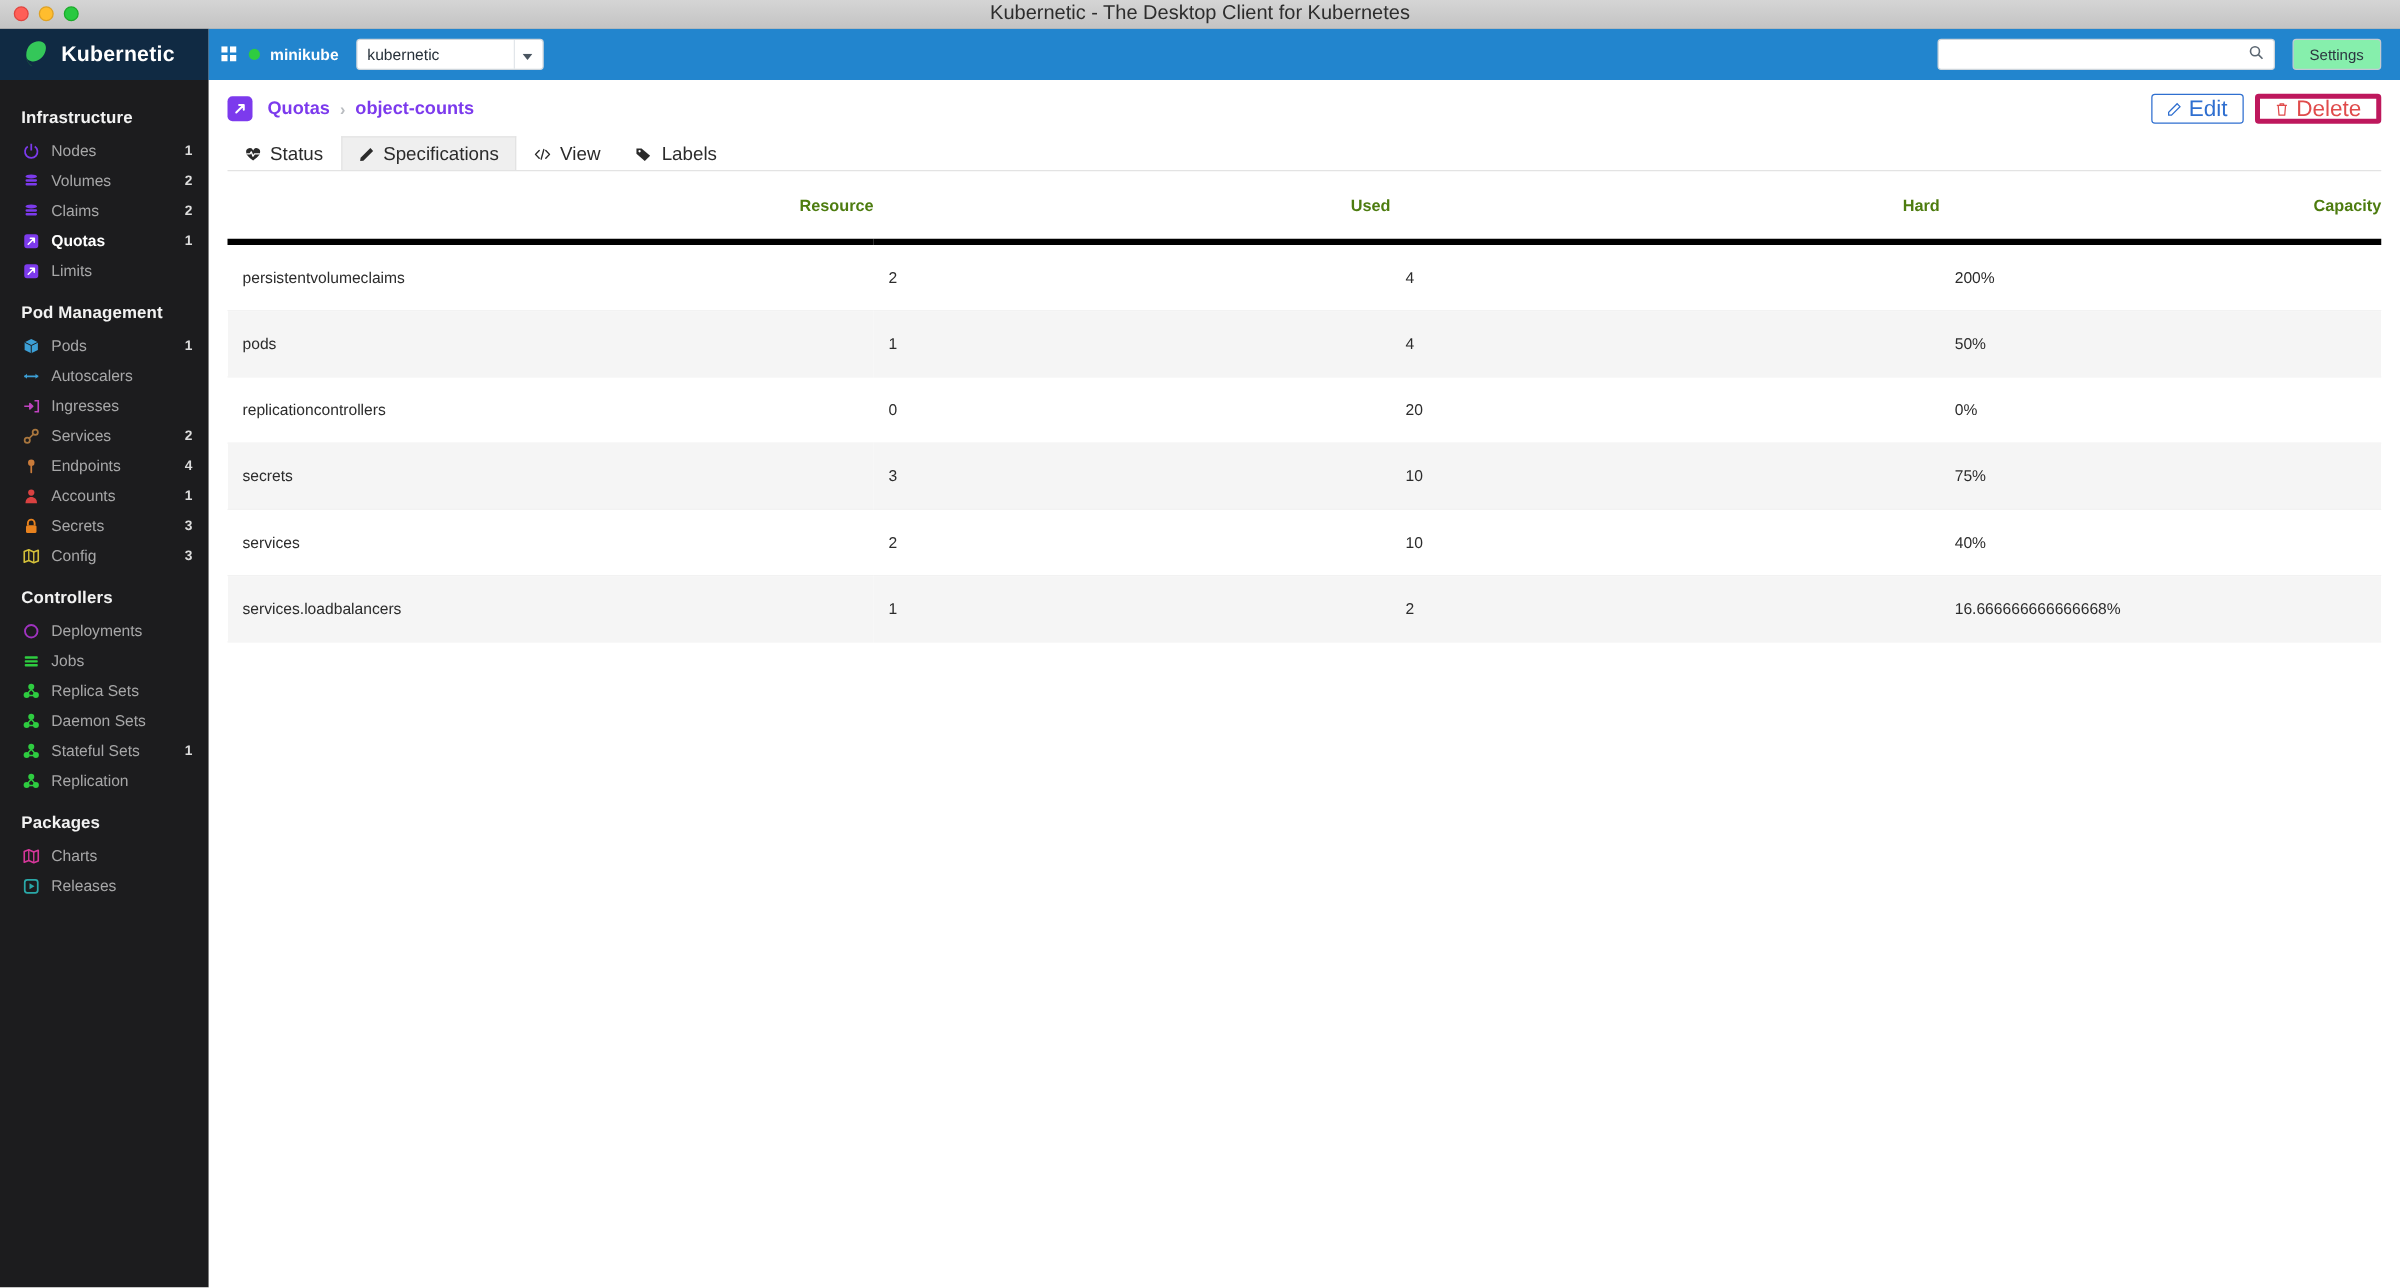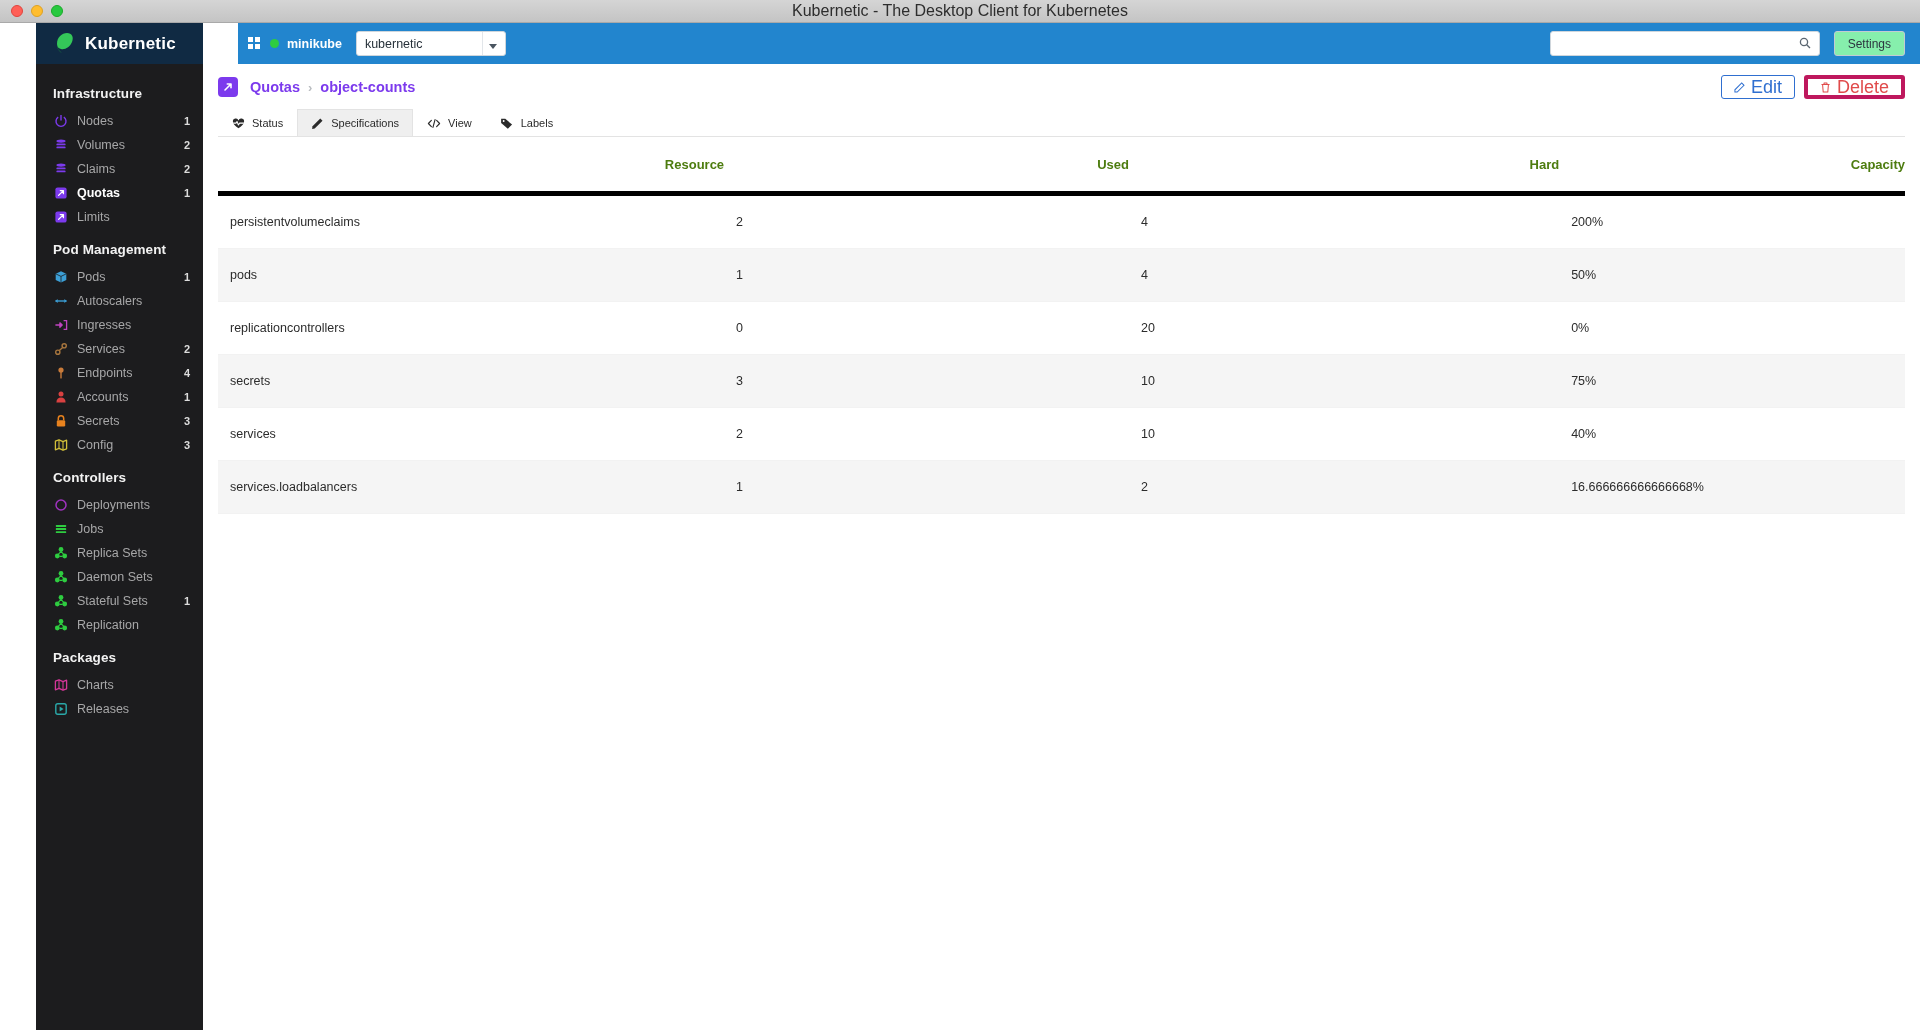--- a/index.html
+++ b/index.html
@@ -23,21 +23,21 @@
   .light.red    { background: #ff5f57; border: .5px solid #e0443e; }
   .light.yellow { background: #ffbd2e; border: .5px solid #dea123; }
   .light.green  { background: #28c940; border: .5px solid #1aab29; }
   .win-title {
     position: absolute; left: 0; right: 0; text-align: center;
     font-size: 16px; color: #2d2d2d; font-weight: 500;
     pointer-events: none;
   }
 
   
-  .body-split { flex: 1 1 auto; display: flex; min-height: 0; padding-left: 36px; }
+  .body-split { flex: 1 1 auto; display: flex; min-height: 0; }
 
   
   .sidebar {
     width: 167px; flex: 0 0 167px;
     background: #1c1c1e; display: flex; flex-direction: column;
   }
   .brand {
     height: 41px; flex: 0 0 41px; background: #102a43;
     display: flex; align-items: center; padding-left: 17px; gap: 10px;
   }
@@ -60,21 +60,21 @@
   .nav-item .ico svg { display: block; }
   .nav-label { color: #a7a7a8; font-size: 12.5px; flex: 1 1 auto; white-space: nowrap; }
   .nav-item.active .nav-label { color: #ffffff; font-weight: 700; }
   .nav-count { color: #dcdcdc; font-size: 11px; font-weight: 700; }
 
   
   .right-col { flex: 1 1 auto; display: flex; flex-direction: column; min-width: 0; background:#fff; }
 
   .topbar {
     height: 41px; flex: 0 0 41px; background: #2285ce;
-    display: flex; align-items: center; padding: 0 15px 0 0; margin-left: 35px;
+    display: flex; align-items: center; padding: 0 15px 0 0;
   }
   .grid-icon { width: 32px; display: flex; align-items: center; justify-content: center; }
   .cluster-chip { display: flex; align-items: center; gap: 8px; padding-right: 14px; }
   .cluster-dot { width: 9px; height: 9px; border-radius: 50%; background: #2ecc40; display: block; }
   .cluster-name { color: #ffffff; font-size: 12.5px; font-weight: 700; }
 
   .ns-select {
     width: 150px; height: 25px; background: #fff; border: 1px solid #cfd6dc; border-radius: 3px;
     display: flex; align-items: center; padding: 0 8px; position: relative;
   }
@@ -116,21 +116,21 @@
     display: flex; align-items: center; gap: 6px; background: #fff;
     font-family: "Liberation Sans", sans-serif; cursor: default;
   }
   .btn-edit { border: 1px solid #2f6fd0; color: #2f6fd0; }
   .btn-delete { border: 4px solid #be185d; color: #e04b4b; }
 
   
   .tabs { height: 27px; flex: 0 0 27px; display: flex; align-items: flex-end; border-bottom: 1px solid #e3e3e3; }
   .tab {
     height: 27px; padding: 0 13px; display: flex; align-items: center; gap: 7px;
-    font-size: 11px; color: #2b2b2b; border: 1px solid transparent;
+    font-size: 15px; color: #2b2b2b; border: 1px solid transparent;
     border-bottom: none; cursor: default; background: transparent;
   }
   .tab.active { background: #efefef; border-color: #e3e3e3; }
   .tab .tico { display: flex; align-items: center; }
 
   
   .table-wrap { flex: 1 1 auto; min-height: 0; }
   .qtable { width: 100%; border-collapse: collapse; table-layout: fixed; }
   .qtable th {
     text-align: right; font-size: 13px; font-weight: 700; color: #4d7c0f;

